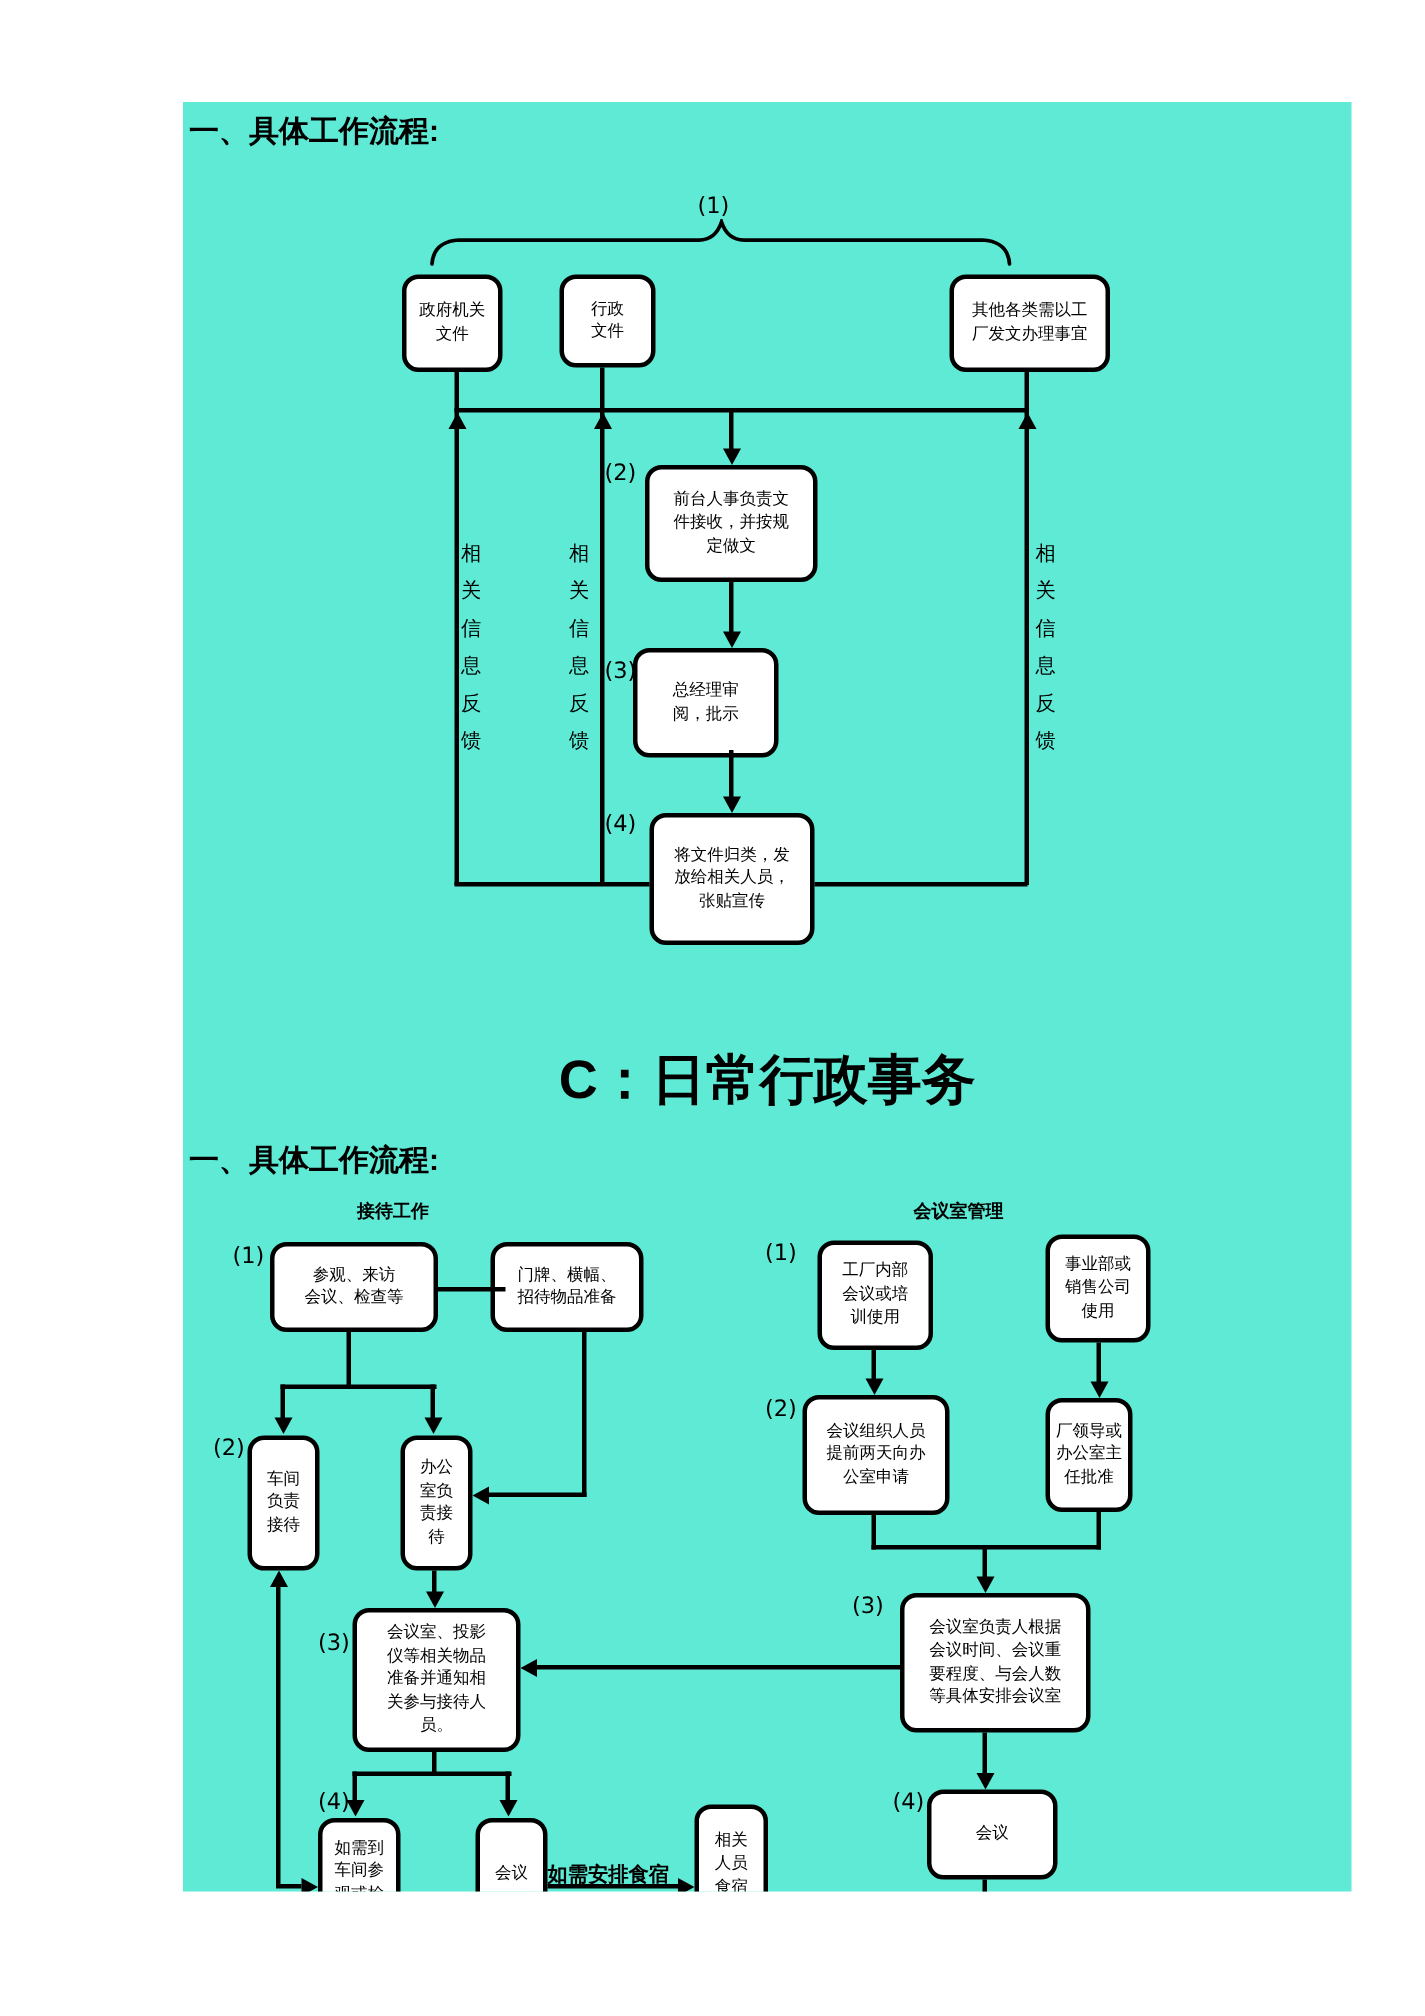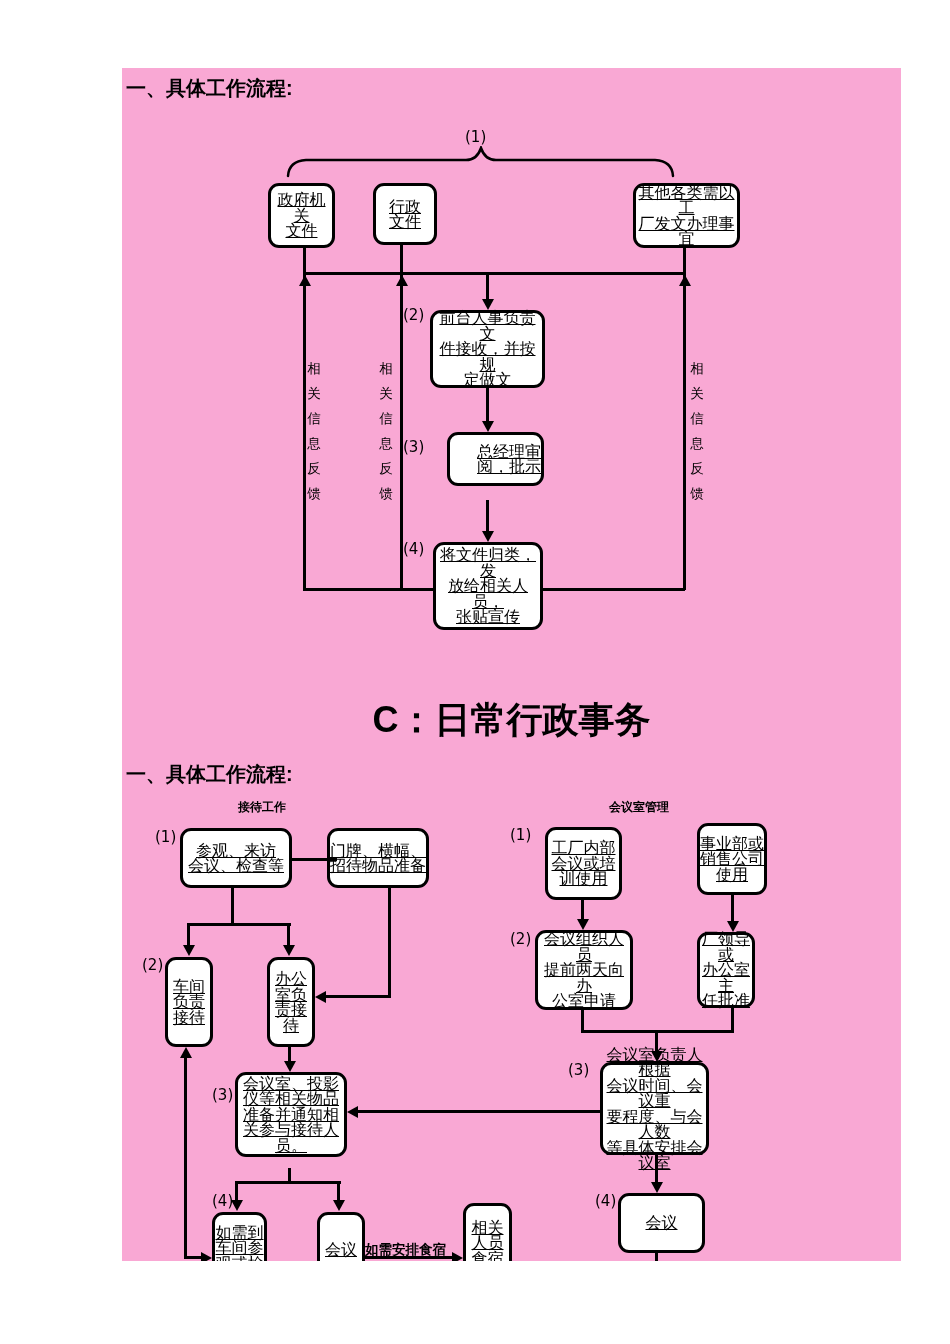--- a/index.html
+++ b/index.html
@@ -8,38 +8,38 @@
   .paper{position:absolute;left:122px;top:68px;width:779px;height:1193px;overflow:hidden;}
   .h1{position:absolute;font-weight:bold;font-size:20px;line-height:24px;
       font-family:"Liberation Sans","DejaVu Sans",sans-serif;}
   .ctitle{position:absolute;left:0;top:628px;width:779px;text-align:center;
       font-weight:bold;font-size:36px;font-family:"Liberation Sans","DejaVu Sans",sans-serif;}
   .subt{position:absolute;font-weight:bold;font-size:12px;}
   .step{position:absolute;font-size:15px;font-family:"DejaVu Sans","Liberation Sans",sans-serif;}
   .box{position:absolute;background:#fff;border:3px solid #000;border-radius:11px;
        display:flex;align-items:center;justify-content:center;text-align:center;box-sizing:border-box;}
   .box span{white-space:pre-line;font-family:"Liberation Serif","DejaVu Serif",serif;
-       font-size:16px;line-height:15.5px;text-decoration:underline;}
+       font-size:11px;line-height:15.5px;}
   .hline,.vline{position:absolute;background:#000;}
   .hline{height:3px;}
   .vline{width:3px;}
   .arr{position:absolute;width:0;height:0;border-style:solid;border-color:transparent;}
   .arr.down{border-width:11px 6px 0 6px;border-top-color:#000;}
   .arr.up{border-width:0 6px 11px 6px;border-bottom-color:#000;}
   .arr.left{border-width:6px 11px 6px 0;border-right-color:#000;}
   .arr.right{border-width:6px 0 6px 11px;border-left-color:#000;}
   .vtext{position:absolute;width:18px;text-align:center;white-space:pre-line;
        font-family:"Liberation Serif","DejaVu Serif",serif;font-size:13.5px;line-height:25px;}
   .elabel{position:absolute;font-weight:bold;font-size:13.5px;}
 </style>
 </head>
 <body>
 
 <div class="canvas">
-  <div class="paper" id="paper" style="background: #f9a8d4;">
+  <div class="paper" id="paper" style="background: #5eead4;">
 
     <div class="h1" style="left:4px;top:8px;">一、具体工作流程:</div>
 
     <svg style="position:absolute;left:164px;top:78px;" width="390" height="34" viewBox="0 0 390 34">
       <path d="M2,30 Q3,15 20,14 L180,14 Q191,14 195,2 Q199,14 210,14 L369,14 Q386,15 387,30" fill="none" stroke="#000" stroke-width="2.5" stroke-linecap="round"></path>
     </svg>
     <div class="step" style="left:343px;top:60px;">(1)</div>
 
     <div class="box" style="left:146px;top:115px;width:67px;height:65px;">
       <span>政府机关
@@ -67,21 +67,21 @@
     <div class="step" style="left:281px;top:238px;">(2)</div>
     <div class="box" style="left:308px;top:242px;width:115px;height:78px;">
       <span>前台人事负责文
 件接收，并按规
 定做文</span>
       </div>
 
     <div class="vline" style="left:364px;top:320px;height:34px;"></div>
     <div class="arr down" style="left:360px;top:353px;"></div>
     <div class="step" style="left:281px;top:370px;">(3)</div>
-    <div class="box" style="left:325px;top:364px;width:97px;height:54px;justify-content:flex-end;">
+    <div class="box" style="left:300px;top:364px;width:97px;height:73px;">
       <span>总经理审
 阅，批示</span>
       </div>
 
     <div class="vline" style="left:364px;top:432px;height:32px;"></div>
     <div class="arr down" style="left:360px;top:463px;"></div>
     <div class="step" style="left:281px;top:472px;">(4)</div>
     <div class="box" style="left:311px;top:474px;width:110px;height:88px;">
       <span>将文件归类，发
 放给相关人员，
@@ -146,21 +146,21 @@
 待</span>
       </div>
 
     <div class="vline" style="left:266px;top:820px;height:110px;"></div>
     <div class="hline" style="left:204px;top:927px;width:65px;"></div>
     <div class="arr left" style="left:193px;top:923px;"></div>
 
     <div class="vline" style="left:166px;top:979px;height:15px;"></div>
     <div class="arr down" style="left:162px;top:993px;"></div>
     <div class="step" style="left:90px;top:1018px;">(3)</div>
-    <div class="box" style="left:113px;top:1004px;width:112px;height:85px;">
+    <div class="box" style="left:113px;top:1004px;width:112px;height:96px;">
       <span>会议室、投影
 仪等相关物品
 准备并通知相
 关参与接待人
 员。</span>
       </div>
     <div class="hline" style="left:236px;top:1042px;width:242px;"></div>
     <div class="arr left" style="left:225px;top:1038px;"></div>
 
     <div class="arr up" style="left:58px;top:979px;"></div>
@@ -222,21 +222,21 @@
 任批准</span>
       </div>
 
     <div class="vline" style="left:459px;top:942px;height:23px;"></div>
     <div class="vline" style="left:609px;top:940px;height:25px;"></div>
     <div class="hline" style="left:459px;top:962px;width:153px;"></div>
     <div class="vline" style="left:533px;top:962px;height:22px;"></div>
     <div class="arr down" style="left:529px;top:983px;"></div>
 
     <div class="step" style="left:446px;top:993px;">(3)</div>
-    <div class="box" style="left:478px;top:994px;width:109px;height:93px;">
+    <div class="box" style="left:478px;top:994px;width:127px;height:93px;">
       <span>会议室负责人根据
 会议时间、会议重
 要程度、与会人数
 等具体安排会议室</span>
       </div>
 
     <div class="vline" style="left:533px;top:1087px;height:28px;"></div>
     <div class="arr down" style="left:529px;top:1114px;"></div>
     <div class="step" style="left:473px;top:1124px;">(4)</div>
     <div class="box" style="left:496px;top:1125px;width:87px;height:60px;">

